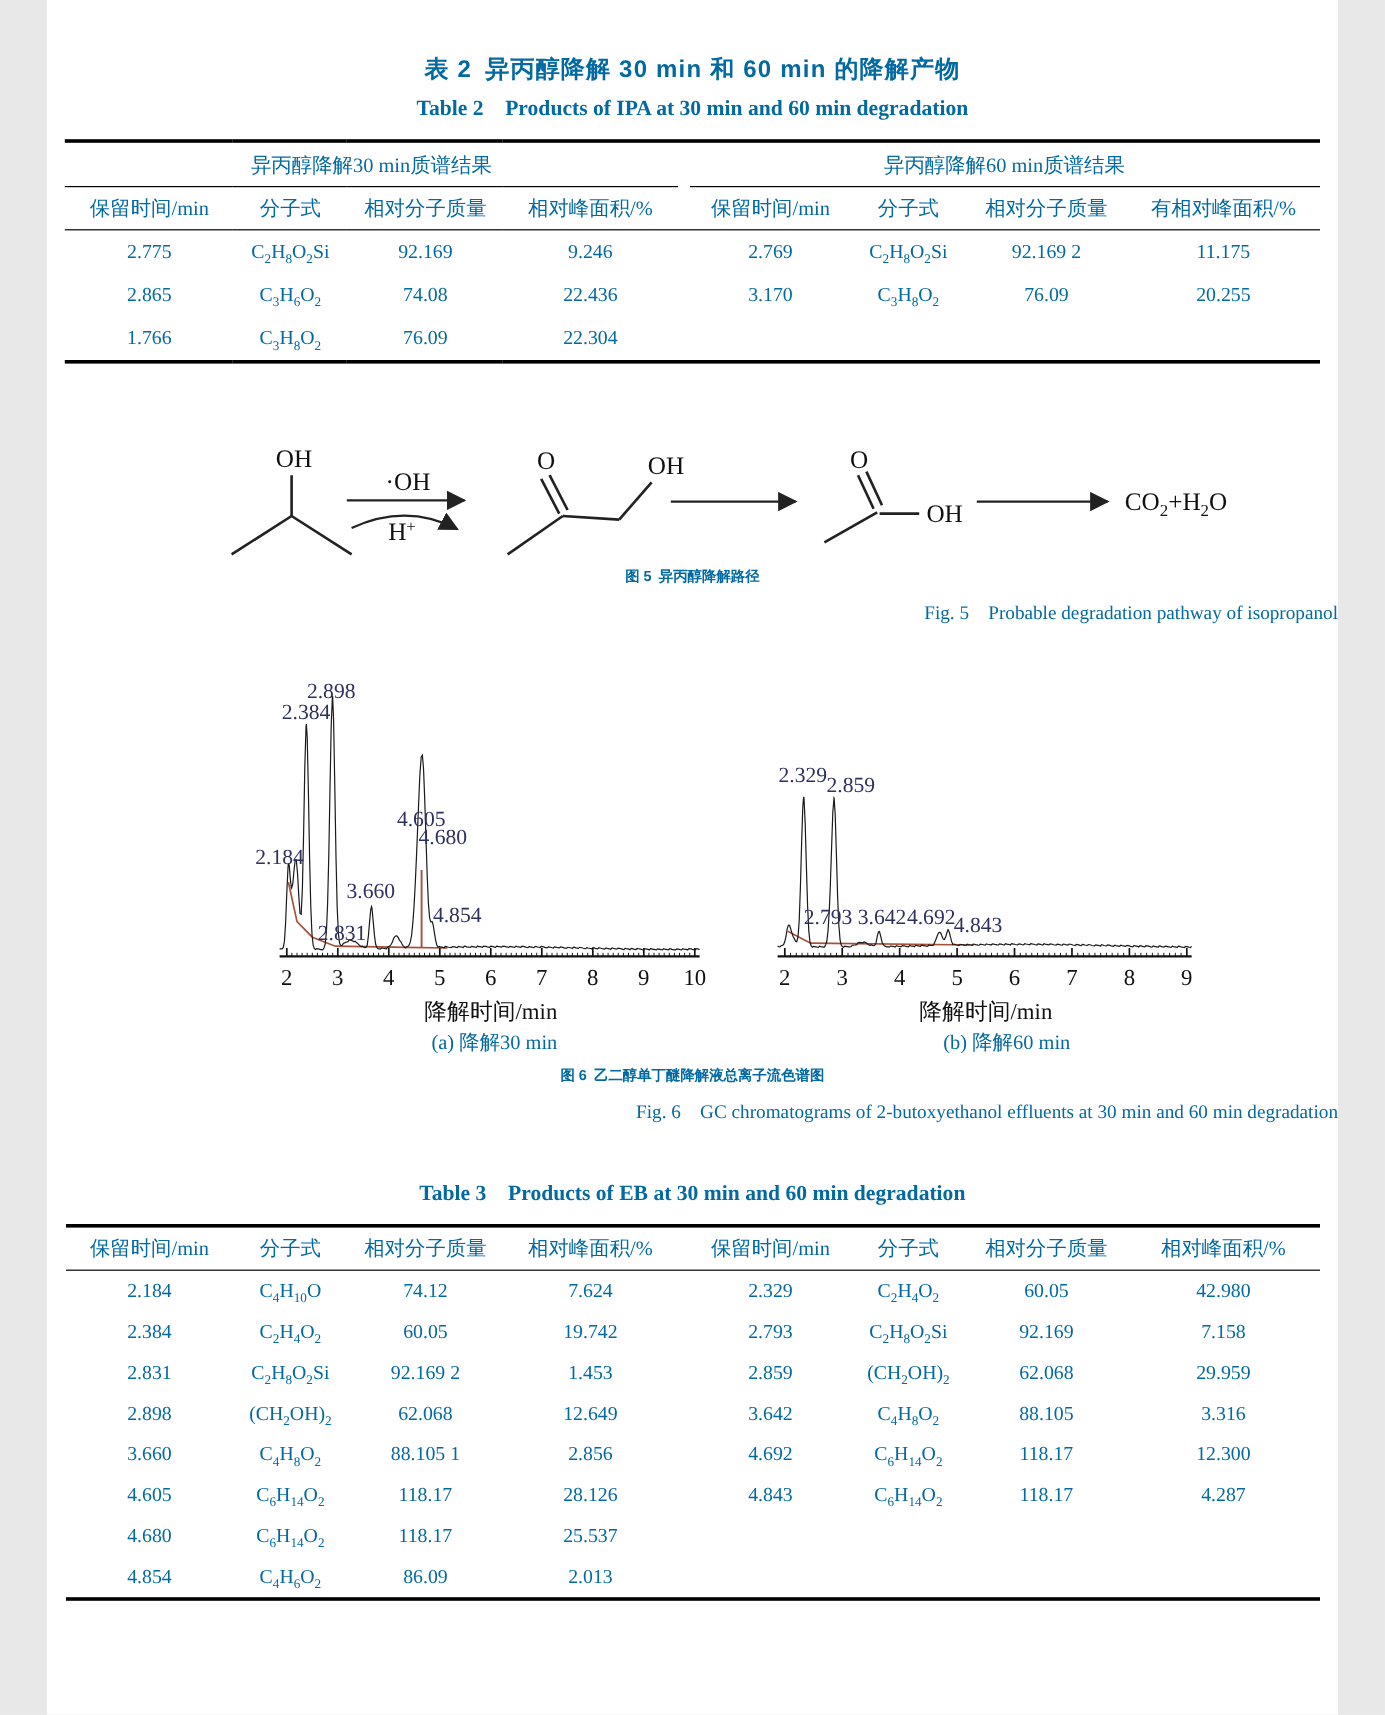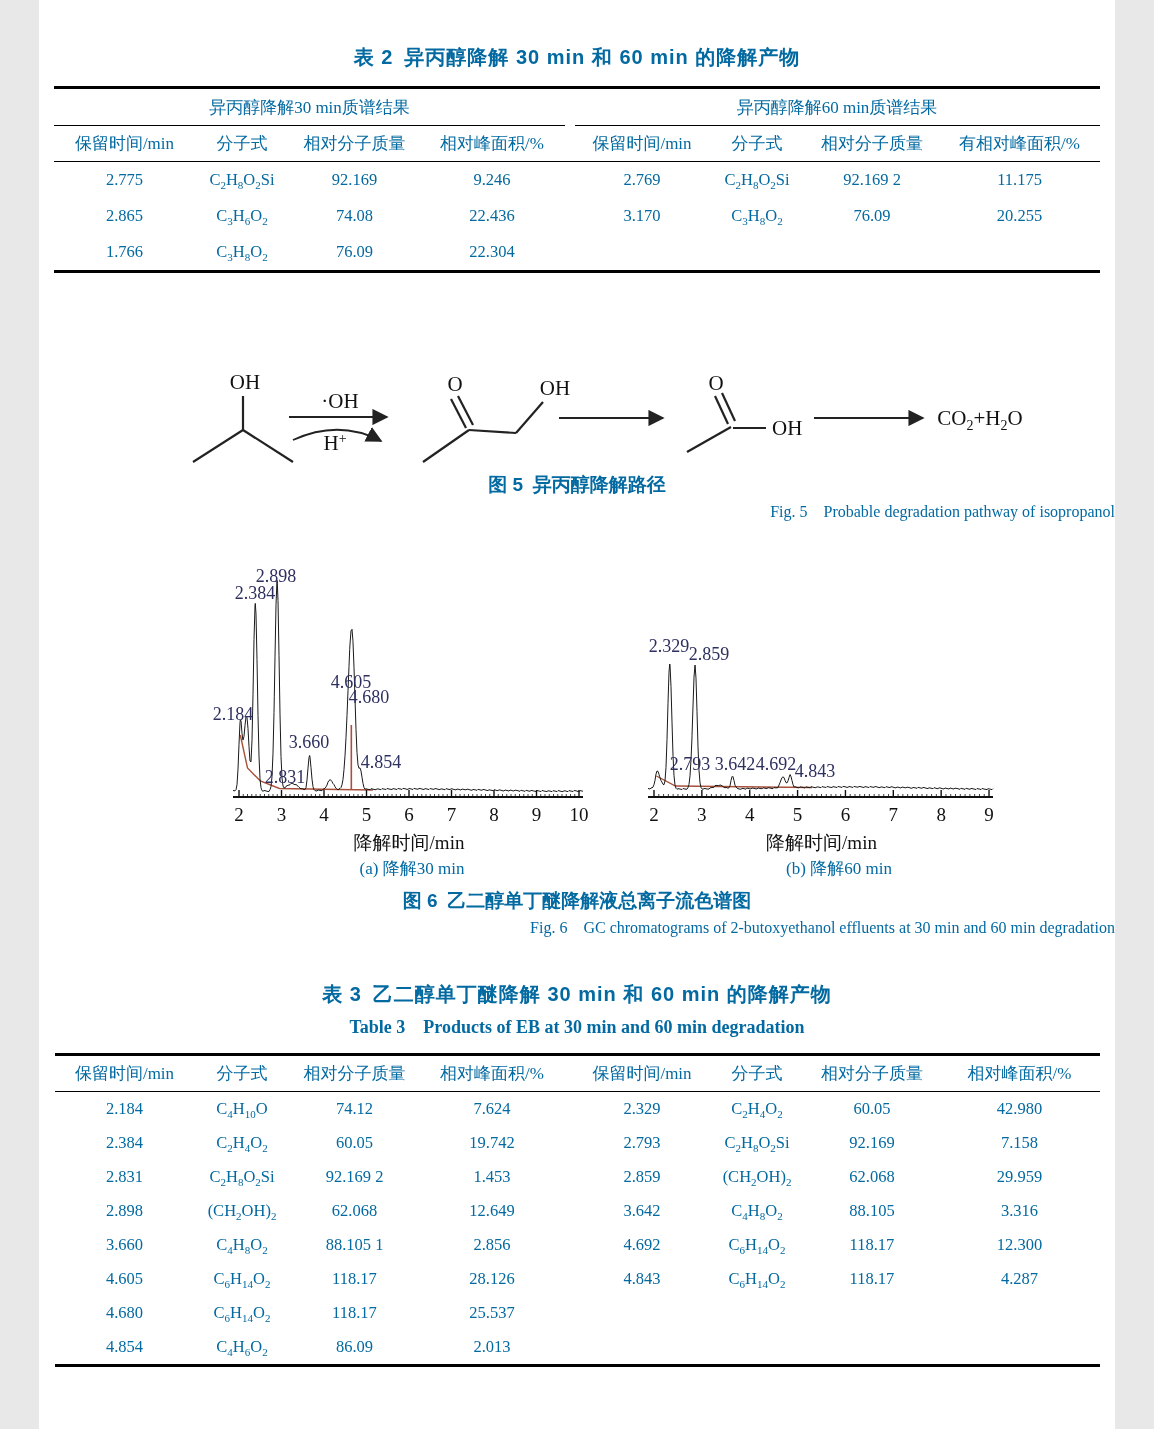--- a/index.html
+++ b/index.html
@@ -20,36 +20,37 @@
   table.data th,table.data td{text-align:center;font-weight:normal;padding:0;overflow:visible;}
   tr.group th.grp{font-size:17px;height:36px;border-bottom:1.5px solid #000;}
   tr.group th.gap{border-bottom:none;}
   tr.cols th{font-size:17px;height:35px;border-bottom:1.5px solid #000;}
   #table2 tbody td{font-size:16.5px;height:36px;}
   #table3 tbody td{font-size:16.5px;height:34px;}
   #table3 tr.group th.grp{height:33px;}
   sub{font-size:11px;line-height:0;}
   .figcap-zh{
     position:absolute;width:100%;text-align:center;
-    font-family:"Liberation Sans","DejaVu Sans",sans-serif;font-weight:600;font-size:19px;
+    font-family:"Liberation Sans","DejaVu Sans",sans-serif;font-weight:600;font-size:12px;
   }
   .figcap-en{position:absolute;width:100%;text-align:right;font-size:16px;}
   .subcap{
     position:absolute;text-align:center;width:220px;font-size:17px;
     font-family:"Liberation Serif","DejaVu Serif",serif;
   }
   svg text{font-family:"Liberation Serif","DejaVu Serif",serif;}
 </style>
 </head>
 <body>
 
 <div class="page">
 
   <div class="block" id="block-table2" style="top:0;">
     <div class="title-zh" style="margin-top:44px;">表 2 异丙醇降解 30 min 和 60 min 的降解产物</div>
+    <div class="title-en">Table 2  Products of IPA at 30 min and 60 min degradation</div>
     <table class="data" id="table2">
       <colgroup>
         <col style="width:140px">
           <col style="width:95px">
           <col style="width:130px">
           <col style="width:145px">
         <col style="width:10px">
         <col style="width:135px">
           <col style="width:95px">
           <col style="width:135px">
@@ -360,21 +361,20 @@
           <text x="186" y="222" text-anchor="middle" font-size="18" fill="#2e3060">4.843</text>
         </g>
       </svg>
     <div class="subcap" style="left:263px;top:302px;">(a) 降解30 min</div>
     <div class="subcap" style="left:690px;top:302px;">(b) 降解60 min</div>
     <div class="figcap-zh" style="top:333px;">图 6 乙二醇单丁醚降解液总离子流色谱图</div>
     <div class="figcap-en" style="top:364px;">Fig. 6  GC chromatograms of 2-butoxyethanol effluents at 30 min and 60 min degradation</div>
   </div>
 
   <div class="block" id="block-table3" style="top:975px;">
-    <div class="title-zh" style="margin-top:6px;">表 3 乙二醇单丁醚降解 30 min 和 60 min 的降解产物</div>
     <div class="title-en">Table 3  Products of EB at 30 min and 60 min degradation</div>
     <table class="data" id="table3">
       <colgroup>
         <col style="width:140px">
           <col style="width:95px">
           <col style="width:130px">
           <col style="width:145px">
         <col style="width:10px">
         <col style="width:135px">
           <col style="width:95px">

